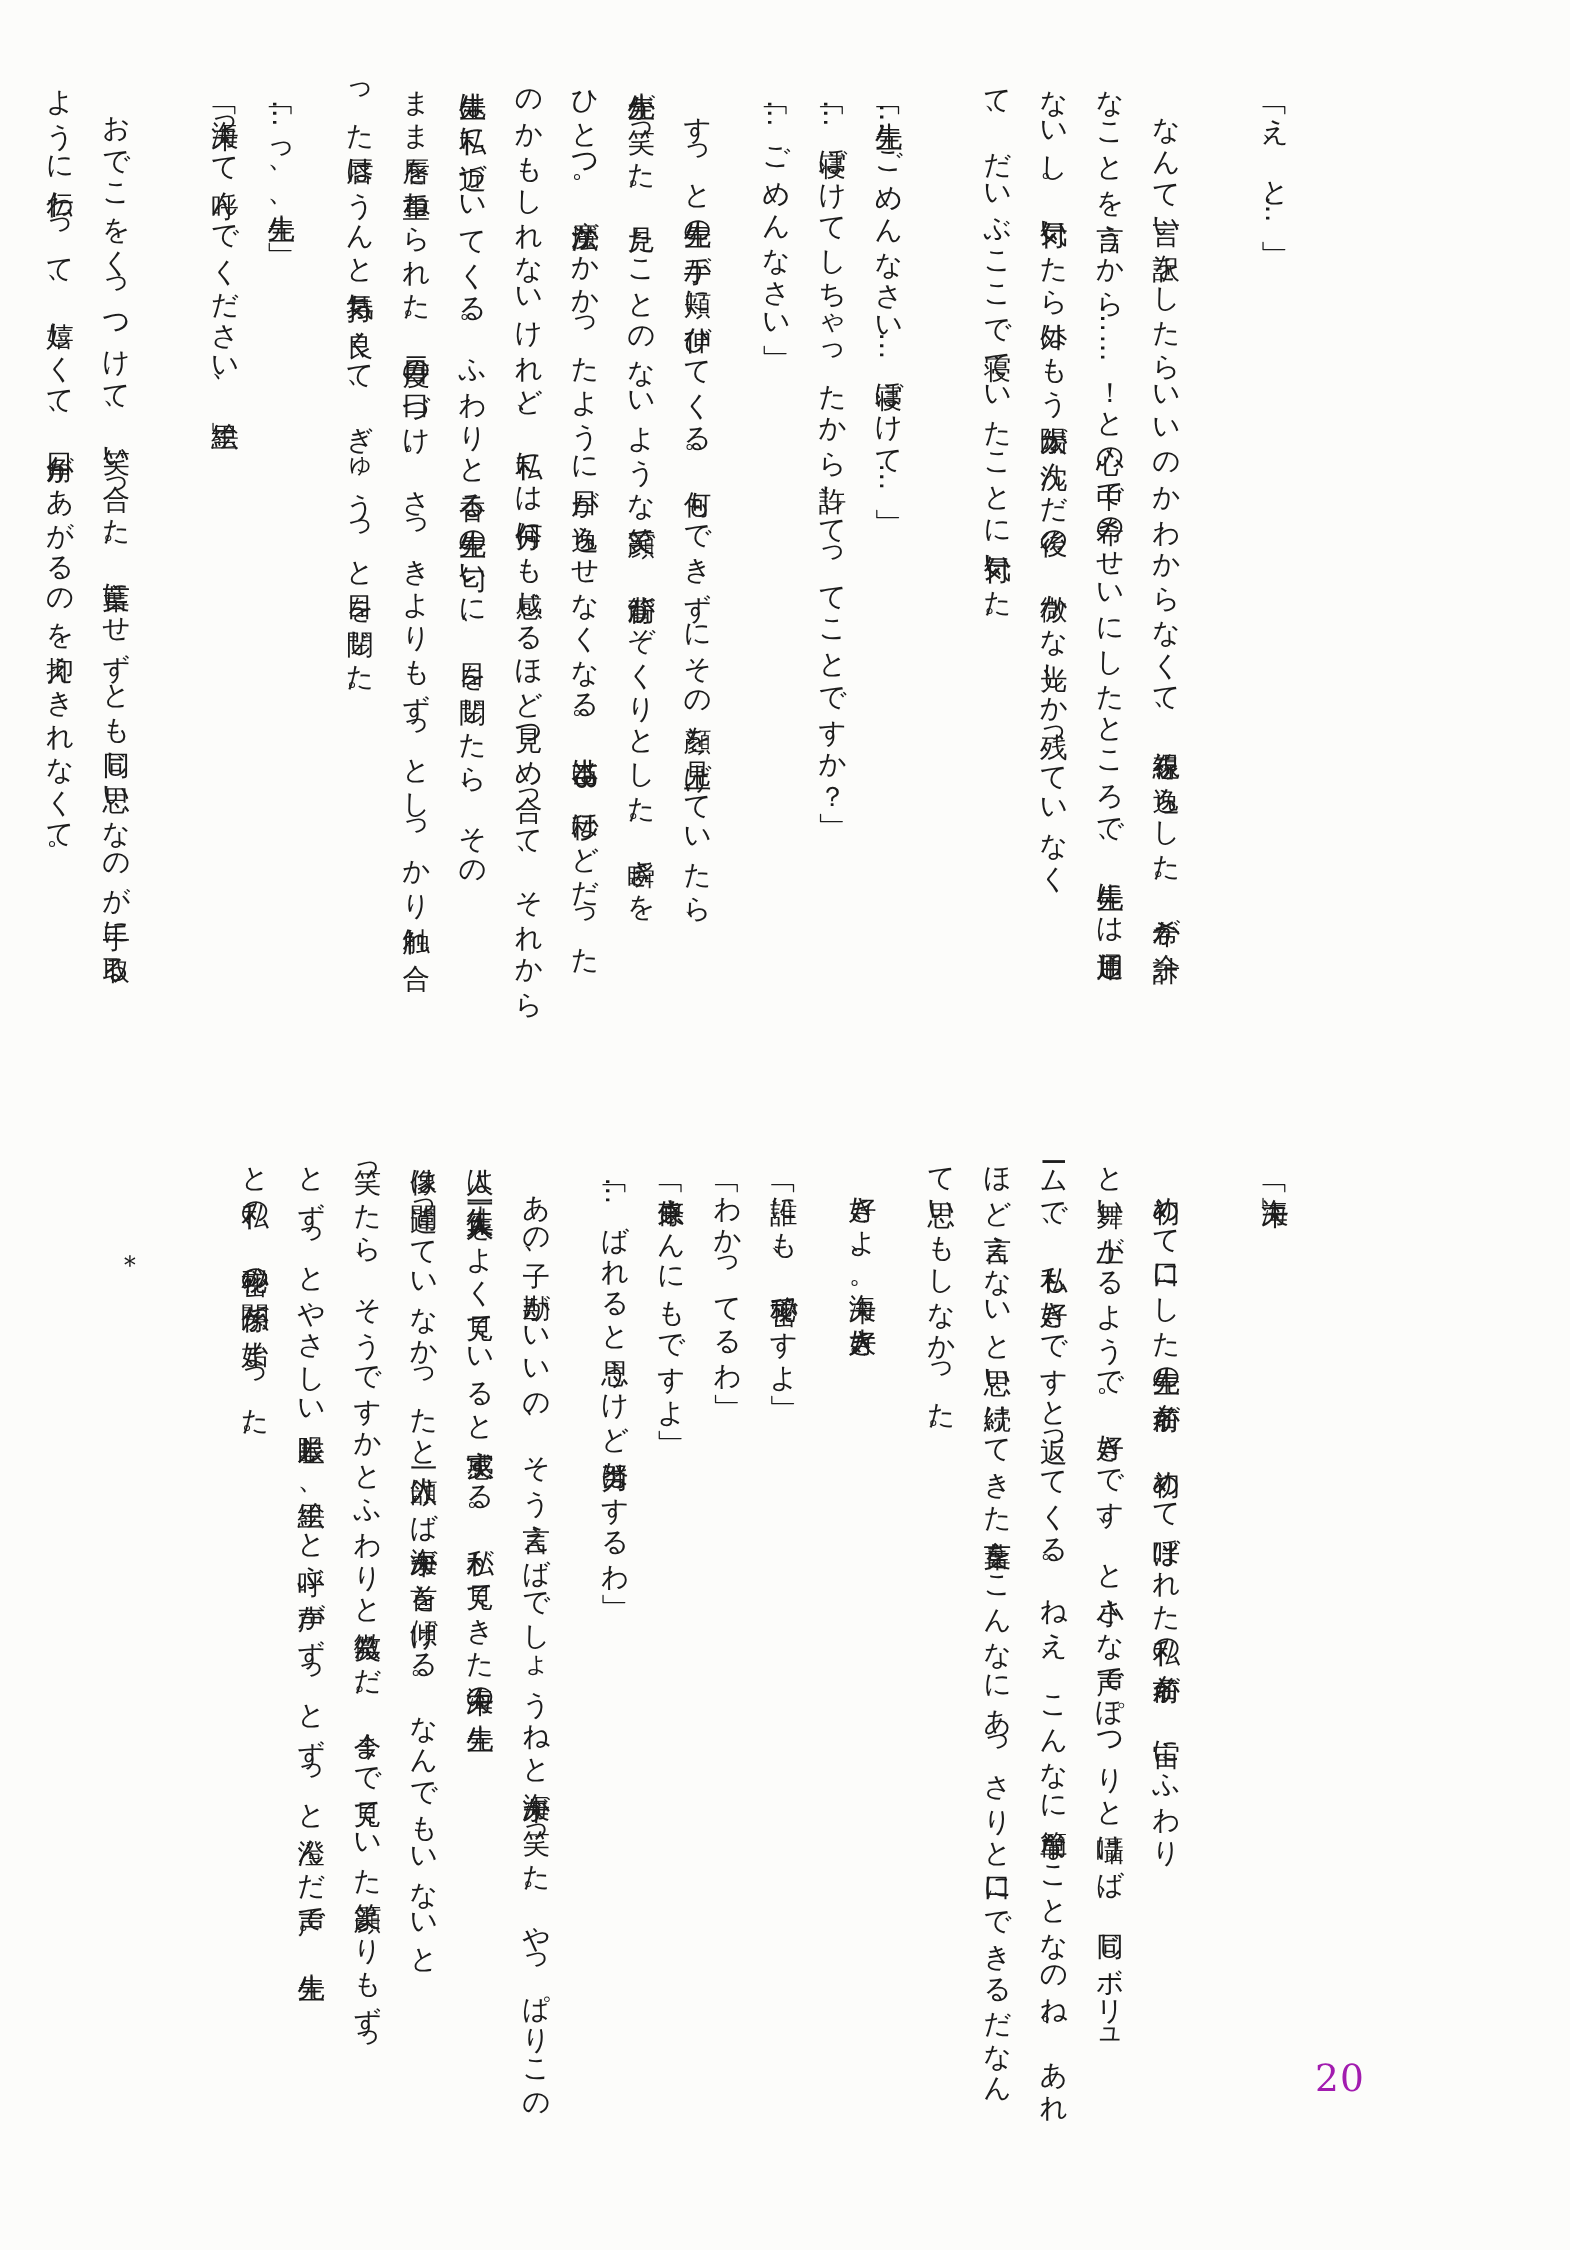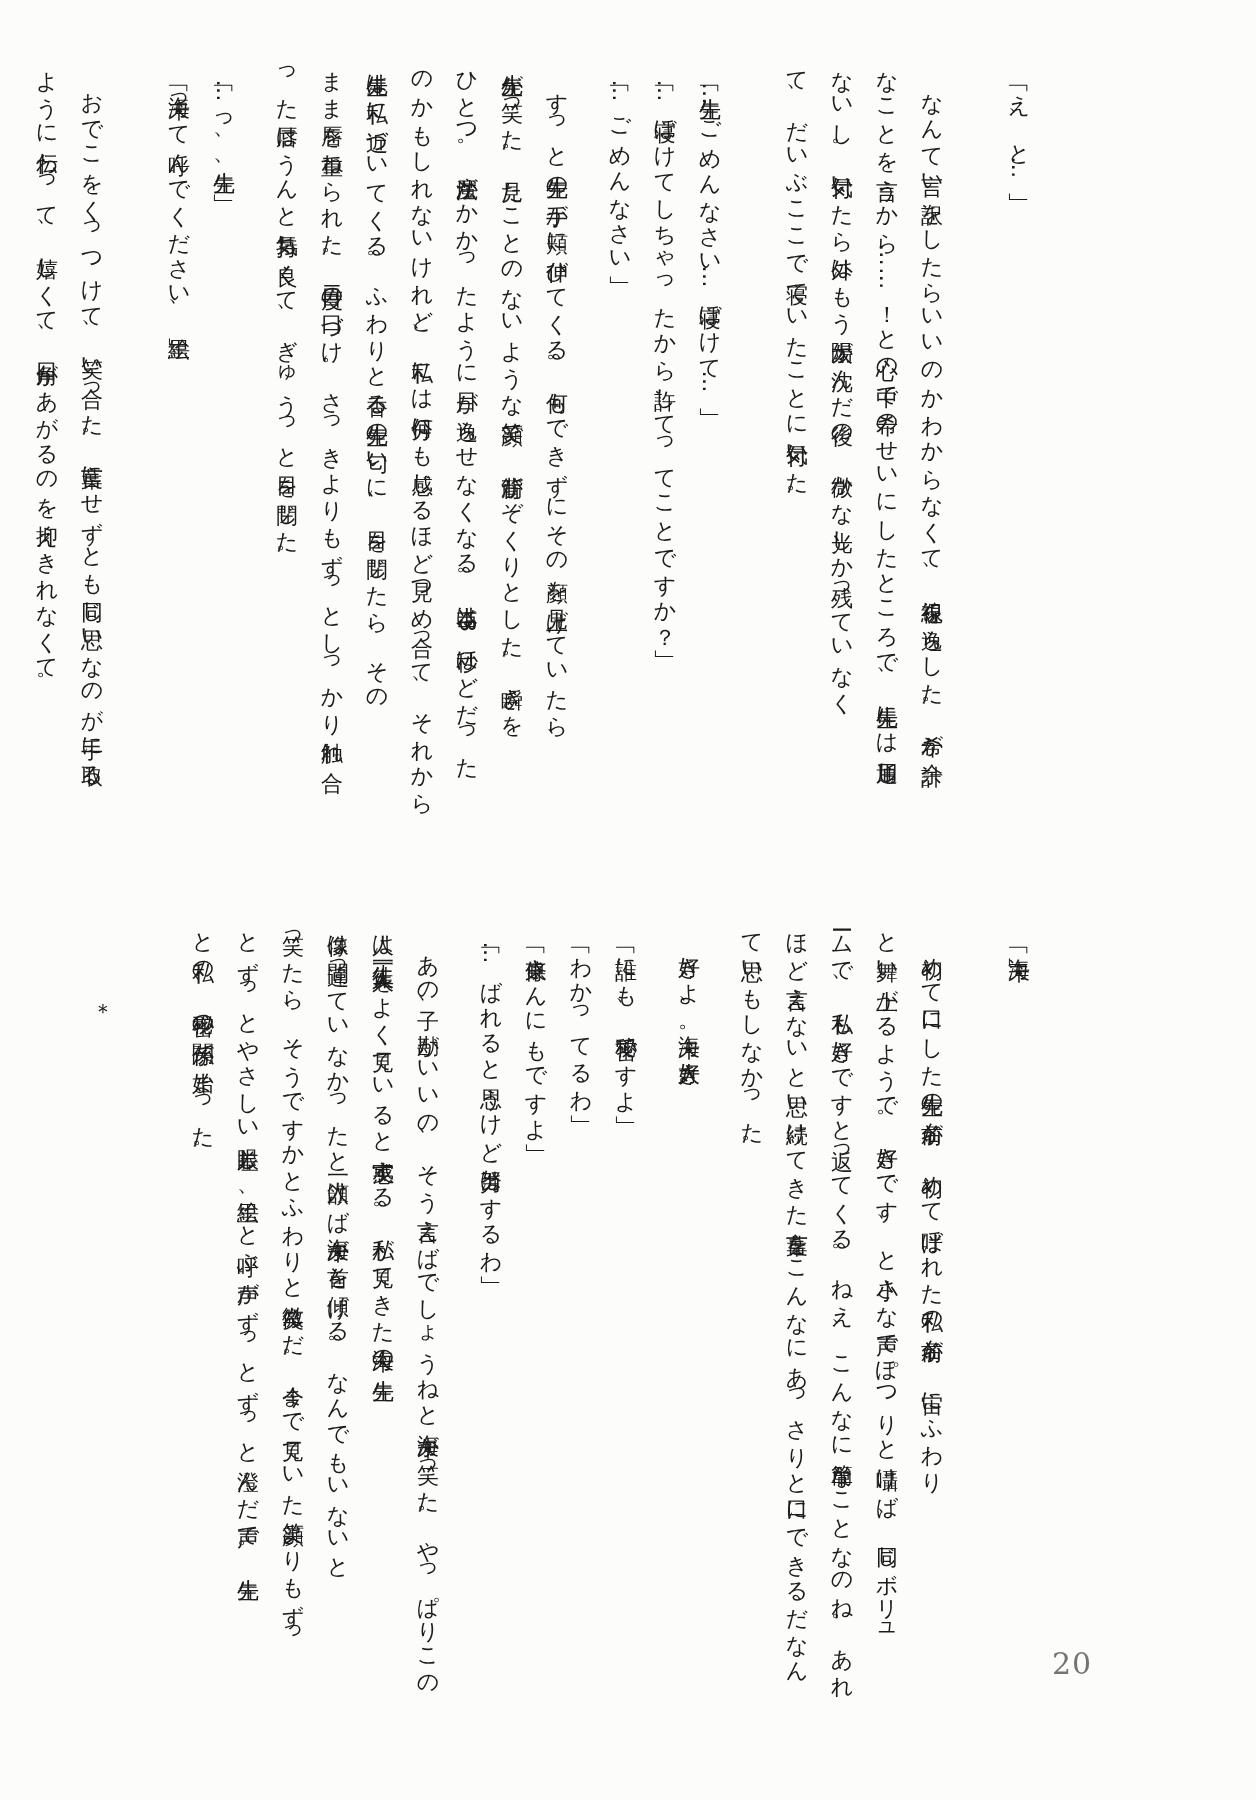--- a/index.html
+++ b/index.html
@@ -46,21 +46,21 @@
     top: 918px;
     right: 214px;
     height: 862px;
   }
   .page-number {
     position: absolute;
     left: 1052px;
     top: 1646px;
     font-family: "DejaVu Serif", serif;
     font-size: 30px;
-    color: #737373;
+    color: #a21caf;
     letter-spacing: 1px;
   }
 </style>
 </head>
 <body>
 
 <div class="page">
 
   <div id="top-block" class="vblock">
       <div class="vline indent">「え、と…」</div>

